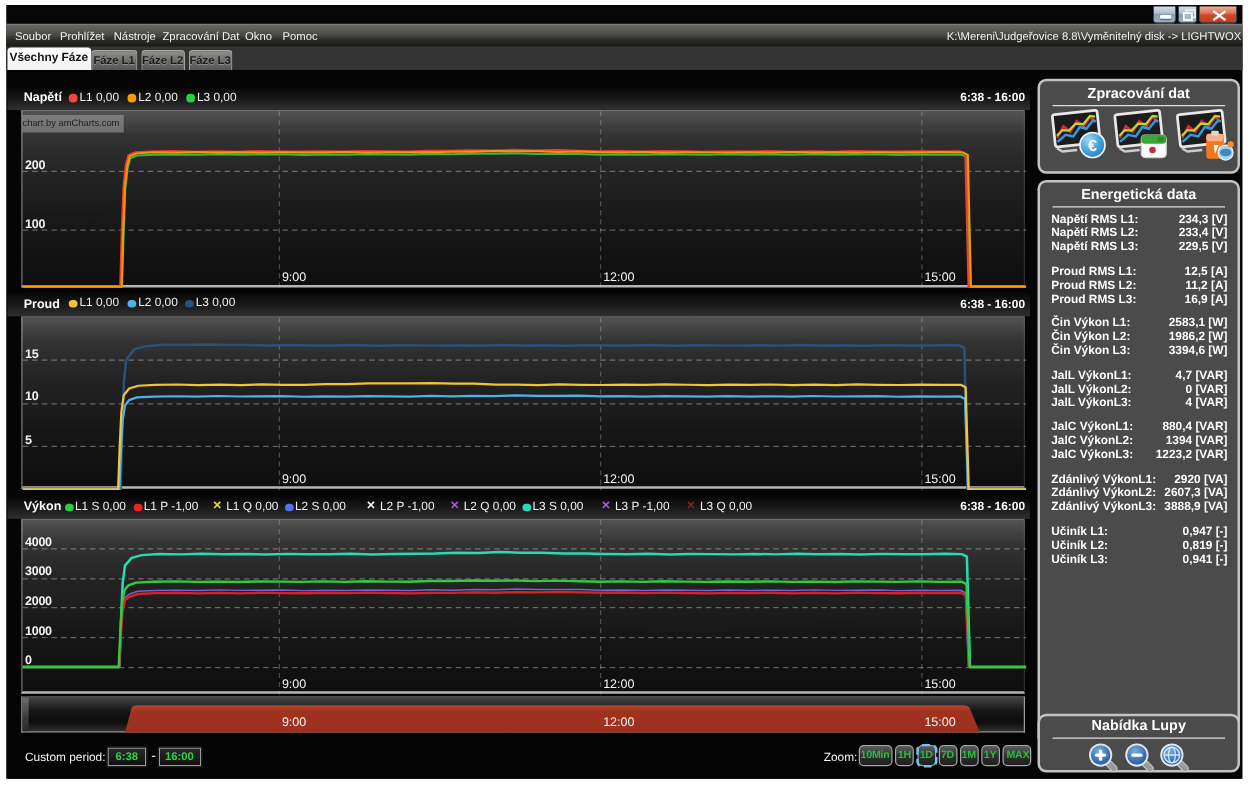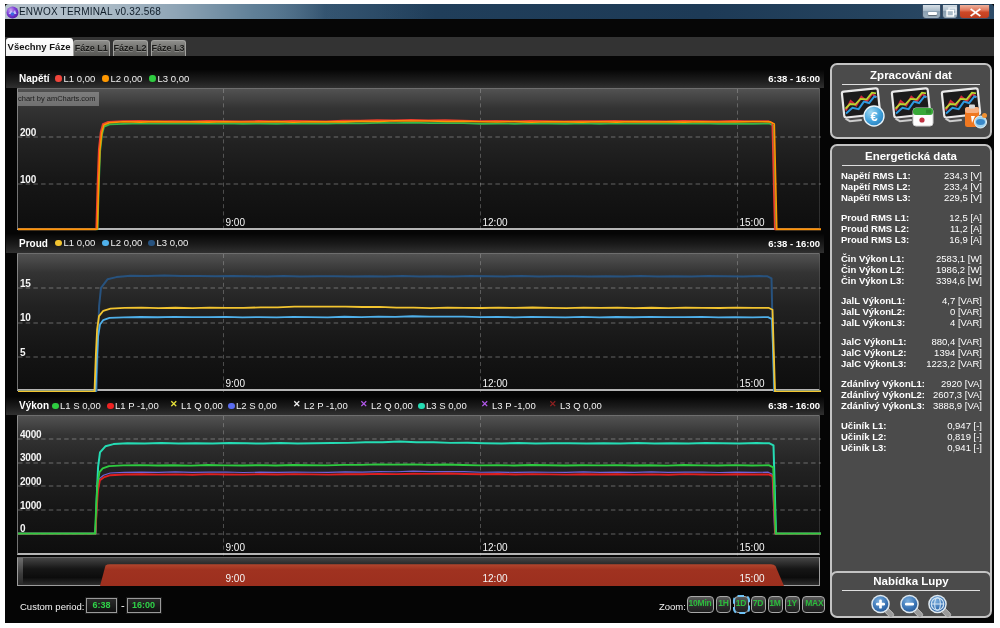--- a/index.html
+++ b/index.html
@@ -25,57 +25,51 @@
 .dot{position:absolute;width:6.5px;height:6.5px;border-radius:50%}
 .xm{position:absolute;font-size:9px;font-weight:bold}
 .rng{position:absolute;right:4px;font-weight:bold;font-size:9.5px;color:#fff}
 .plot{left:12px;width:803px;background:linear-gradient(#525252 0%,#333 14%,#222 38%,#161616 68%,#0e0e0e 100%);border-top:1px solid rgba(190,190,190,.55);border-left:1px solid rgba(195,195,195,.55);border-right:1px solid rgba(120,120,120,.3);border-bottom:2px solid #b5b5b5}
 .ylab{position:absolute;left:2px;color:#f5f5f5;font-size:10px;font-weight:bold;letter-spacing:-.2px}
 .xlab{position:absolute;color:#f5f5f5;font-size:10px}
 .panel{left:825px;width:162px;background:#4b4b4b;border:2px solid #c3c3c3;border-radius:7px}
 .ptitle{position:absolute;left:0;width:100%;text-align:center;color:#fff;font-weight:bold;font-size:11.5px}
 .prule{position:absolute;left:10px;right:10px;height:1px;background:#dedede}
 .erow{position:absolute;left:9px;right:8px;color:#fff;font-weight:bold;font-size:9.5px;line-height:11px;white-space:nowrap}
-.erow b{float:right;font-weight:normal}
+.erow b{float:right;font-weight:bold}
 #cp{position:absolute;left:15px;top:596.5px;color:#f5f5f5;font-size:9.5px}
 .tin{position:absolute;top:593.5px;height:15px;background:linear-gradient(#2a2a2a,#101010);border:1px solid #9a9a9a;outline:1px solid #1a1a1a;color:#2fd348;font-weight:bold;font-size:9px;text-align:center;line-height:13px}
 #zoomlab{position:absolute;left:654px;top:597px;color:#f5f5f5;font-size:9.5px}
 .zb{position:absolute;top:592px;height:17px;background:linear-gradient(#5b5b5b,#2e2e2e 55%,#1f1f1f);border:1.5px solid #a8a8a8;border-radius:4px;color:#2dbb3d;font-weight:bold;font-size:8.5px;text-align:center;line-height:13.5px;letter-spacing:-.2px}
 </style></head><body>
 <div id="pg">
     <div id="win">
-<div class="abs" id="title">
-        <div class="abs tx">ENWOX TERMINAL v0.32.568</div>
-<svg class="abs" style="left:1px;top:2px" width="13" height="13">
-          <defs>
-            <radialGradient id="ic" cx=".35" cy=".3" r=".8">
-              <stop offset="0" stop-color="#c7a6ea"></stop>
-              <stop offset=".45" stop-color="#8040d8"></stop>
-              <stop offset="1" stop-color="#4a18a8"></stop>
-            </radialGradient>
-          </defs>
-          <circle cx="6.5" cy="6.5" r="6" fill="url(#ic)"></circle>
-          <path d="M2.5 8 L5 4.5 L7 6.5 L9 4 L10.5 8 Z" fill="#cfd4ff" opacity=".85"></path>
-          <circle cx="6.5" cy="8" r="1.8" fill="#3a6ae0"></circle>
-        </svg>
-</div>
 <div class="abs wbtn" id="bmin">
         <div class="abs" style="left:4.5px;top:7px;width:9px;height:3px;background:#fff;border-radius:1px;box-shadow:0 1px 1px rgba(0,0,0,.4)"></div>
       </div>
 <div class="abs wbtn" id="bmax">
         <svg class="abs" style="left:3px;top:2px" width="11" height="10">
           <rect x="3" y="1" width="7" height="6" fill="none" stroke="#e8eef2" stroke-width="1.4"></rect>
           <rect x="1" y="3.5" width="6.5" height="5.5" fill="#a9bac7" stroke="#fff" stroke-width="1.4"></rect>
         </svg>
       </div>
 <div class="abs wbtn" id="bcls">
         <svg class="abs" style="left:10px;top:2.5px" width="11" height="9" viewBox="0 0 11 9">
           <path d="M1.2 0.4 L5.5 3.4 L9.8 0.4 L10.8 1.6 L6.8 4.5 L10.8 7.4 L9.8 8.6 L5.5 5.6 L1.2 8.6 L0.2 7.4 L4.2 4.5 L0.2 1.6 Z" fill="#fff" stroke="#fff" stroke-width=".3"></path>
         </svg>
       </div>
+<div class="abs" id="menu">
+<span style="left:7px">Soubor</span>
+        <span style="left:43px">Prohlížet</span>
+        <span style="left:86px">Nástroje</span>
+        <span style="left:125px">Zpracování Dat</span>
+        <span style="left:191px">Okno</span>
+        <span style="left:221px">Pomoc</span>
+<span id="mpath">K:\Mereni\Judgeřovice 8.8\Vyměnitelný disk -&gt; LIGHTWOX</span>
+</div>
 <div class="abs" id="tabs">
 <div class="abs tab" style="left:0.5px;width:67px;background:linear-gradient(#fff,#f2f2f2);line-height:17.5px;font-size:9.5px">Všechny Fáze</div>
 <div class="abs tab tabi" style="left:68px;width:36.5px;line-height:14px">Fáze L1</div>
 <div class="abs tab tabi" style="left:107.5px;width:35px;line-height:14px">Fáze L2</div>
 <div class="abs tab tabi" style="left:145.5px;width:35px;line-height:14px">Fáze L3</div>
 </div>
 <div class="abs" id="content"></div>
 
 <div class="abs chhdr" style="top:65.5px;height:18px">
         <div class="chtitle" style="top:3px">Napětí</div>

